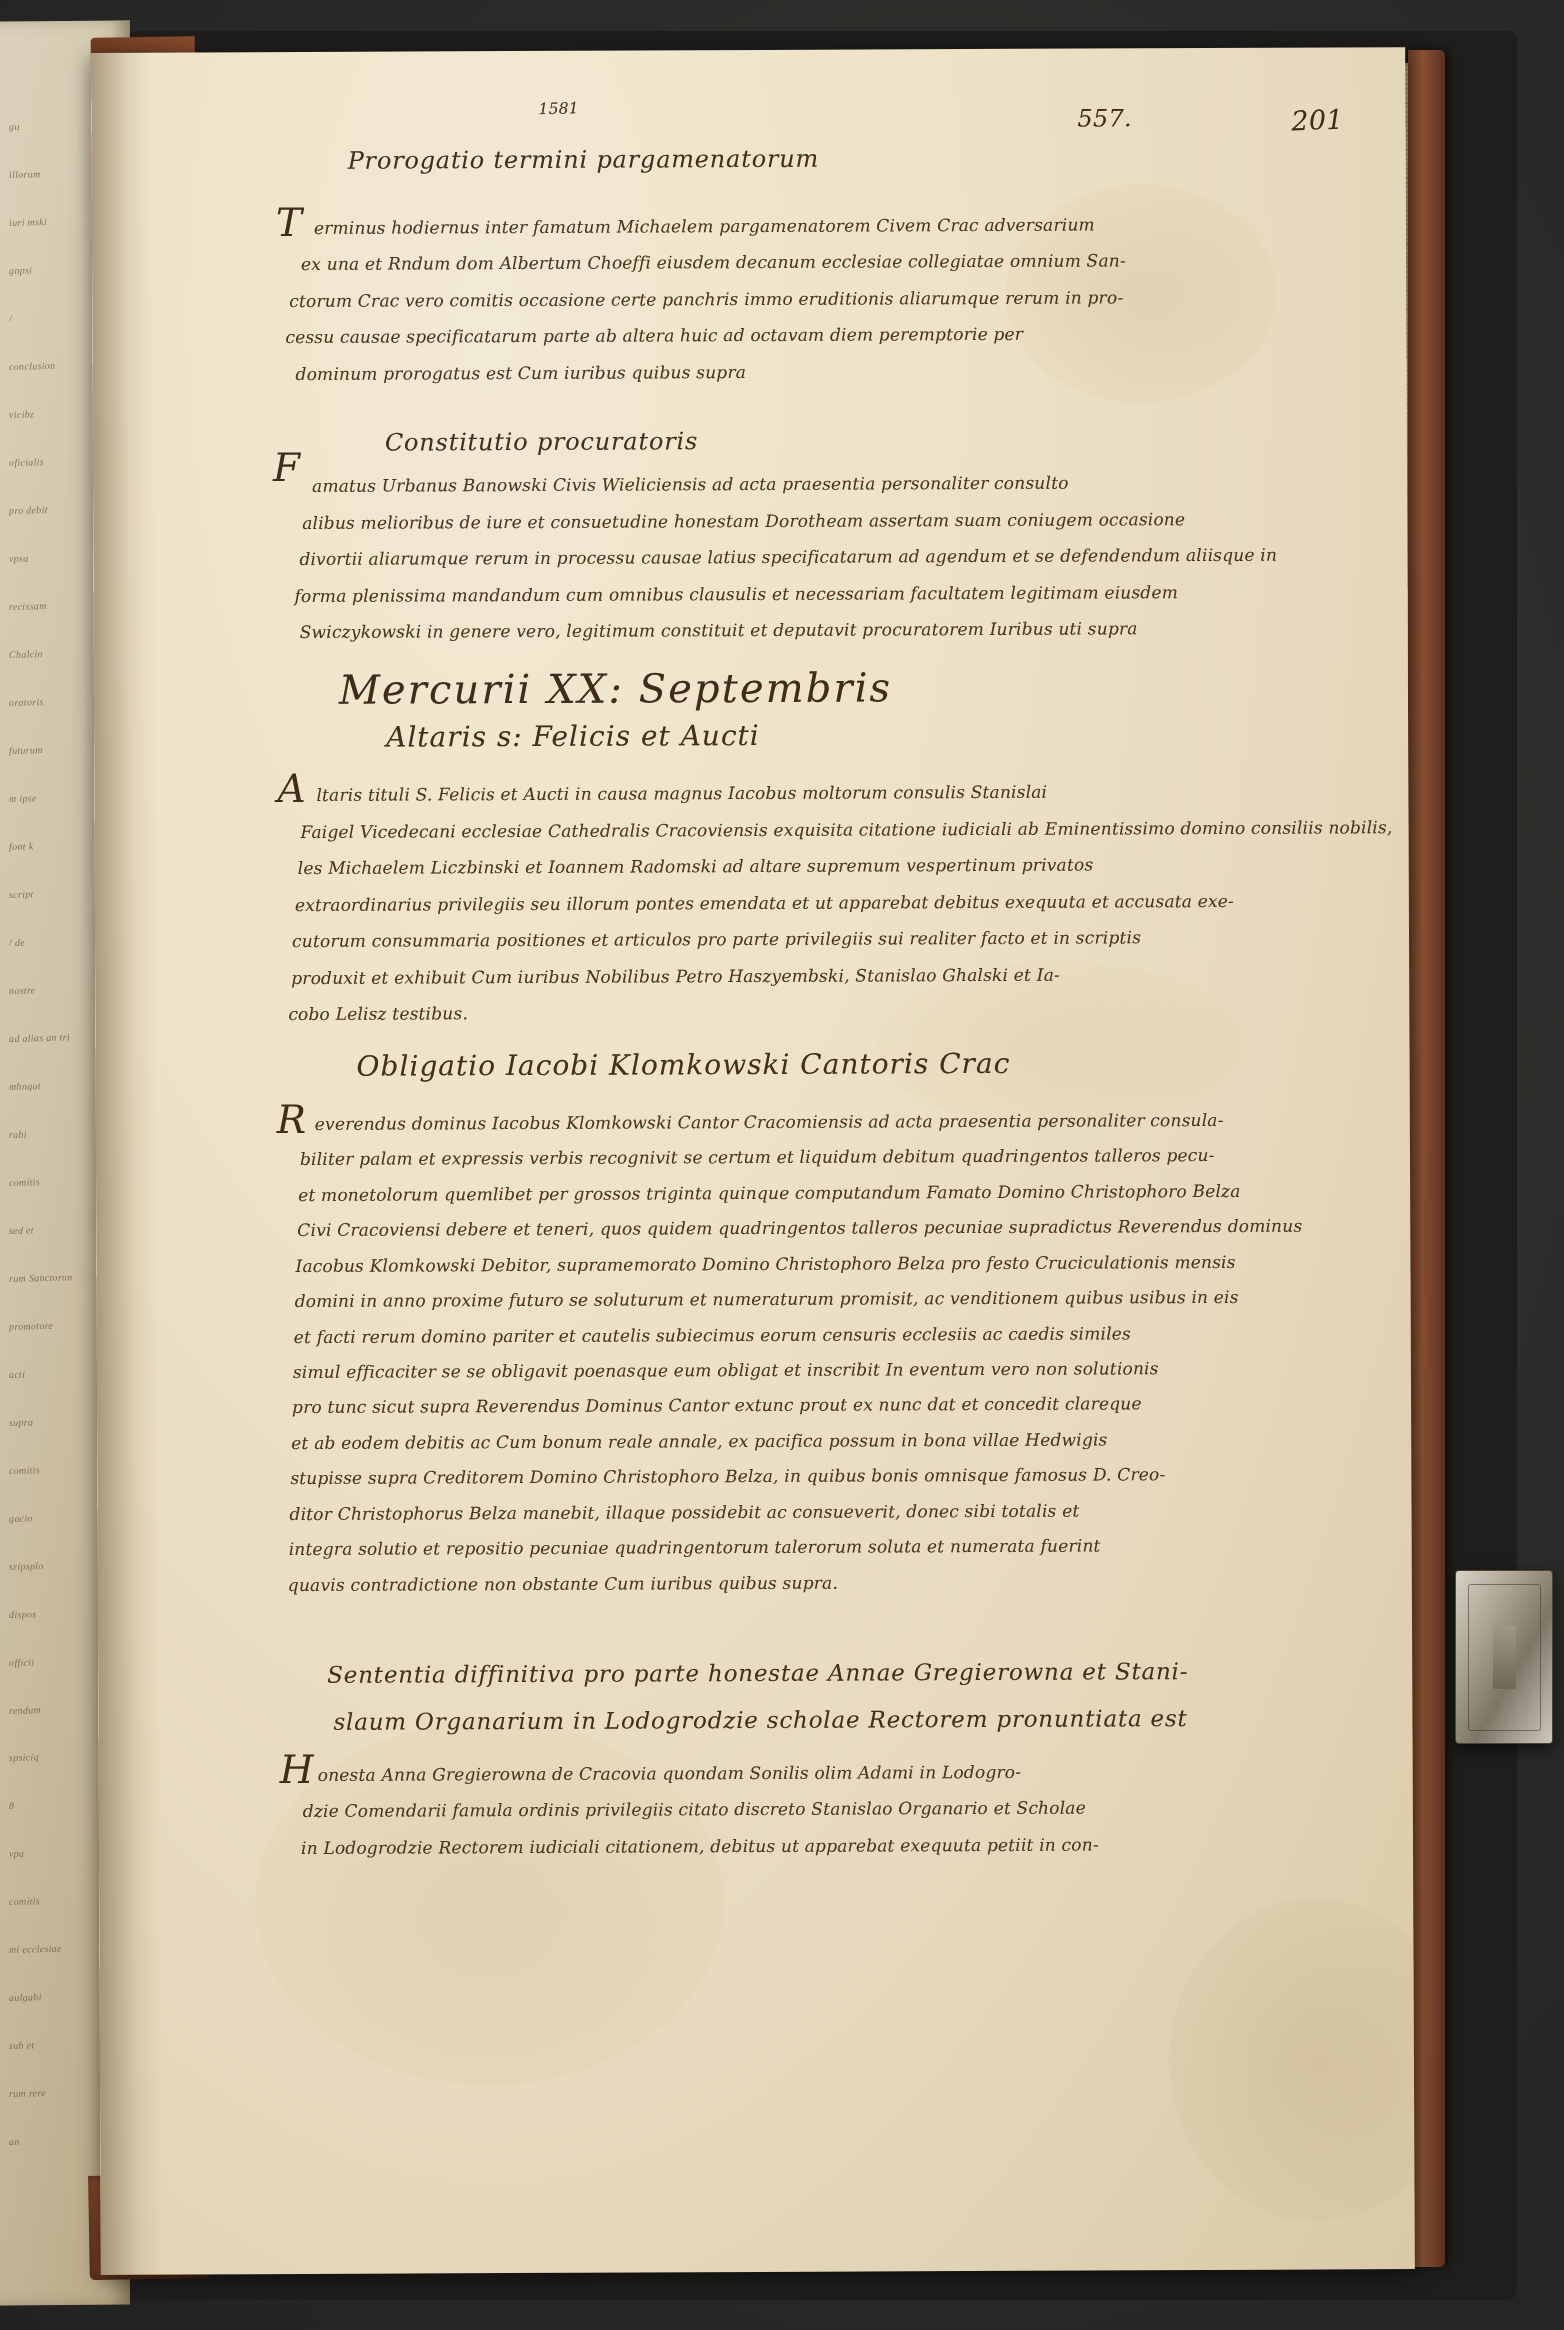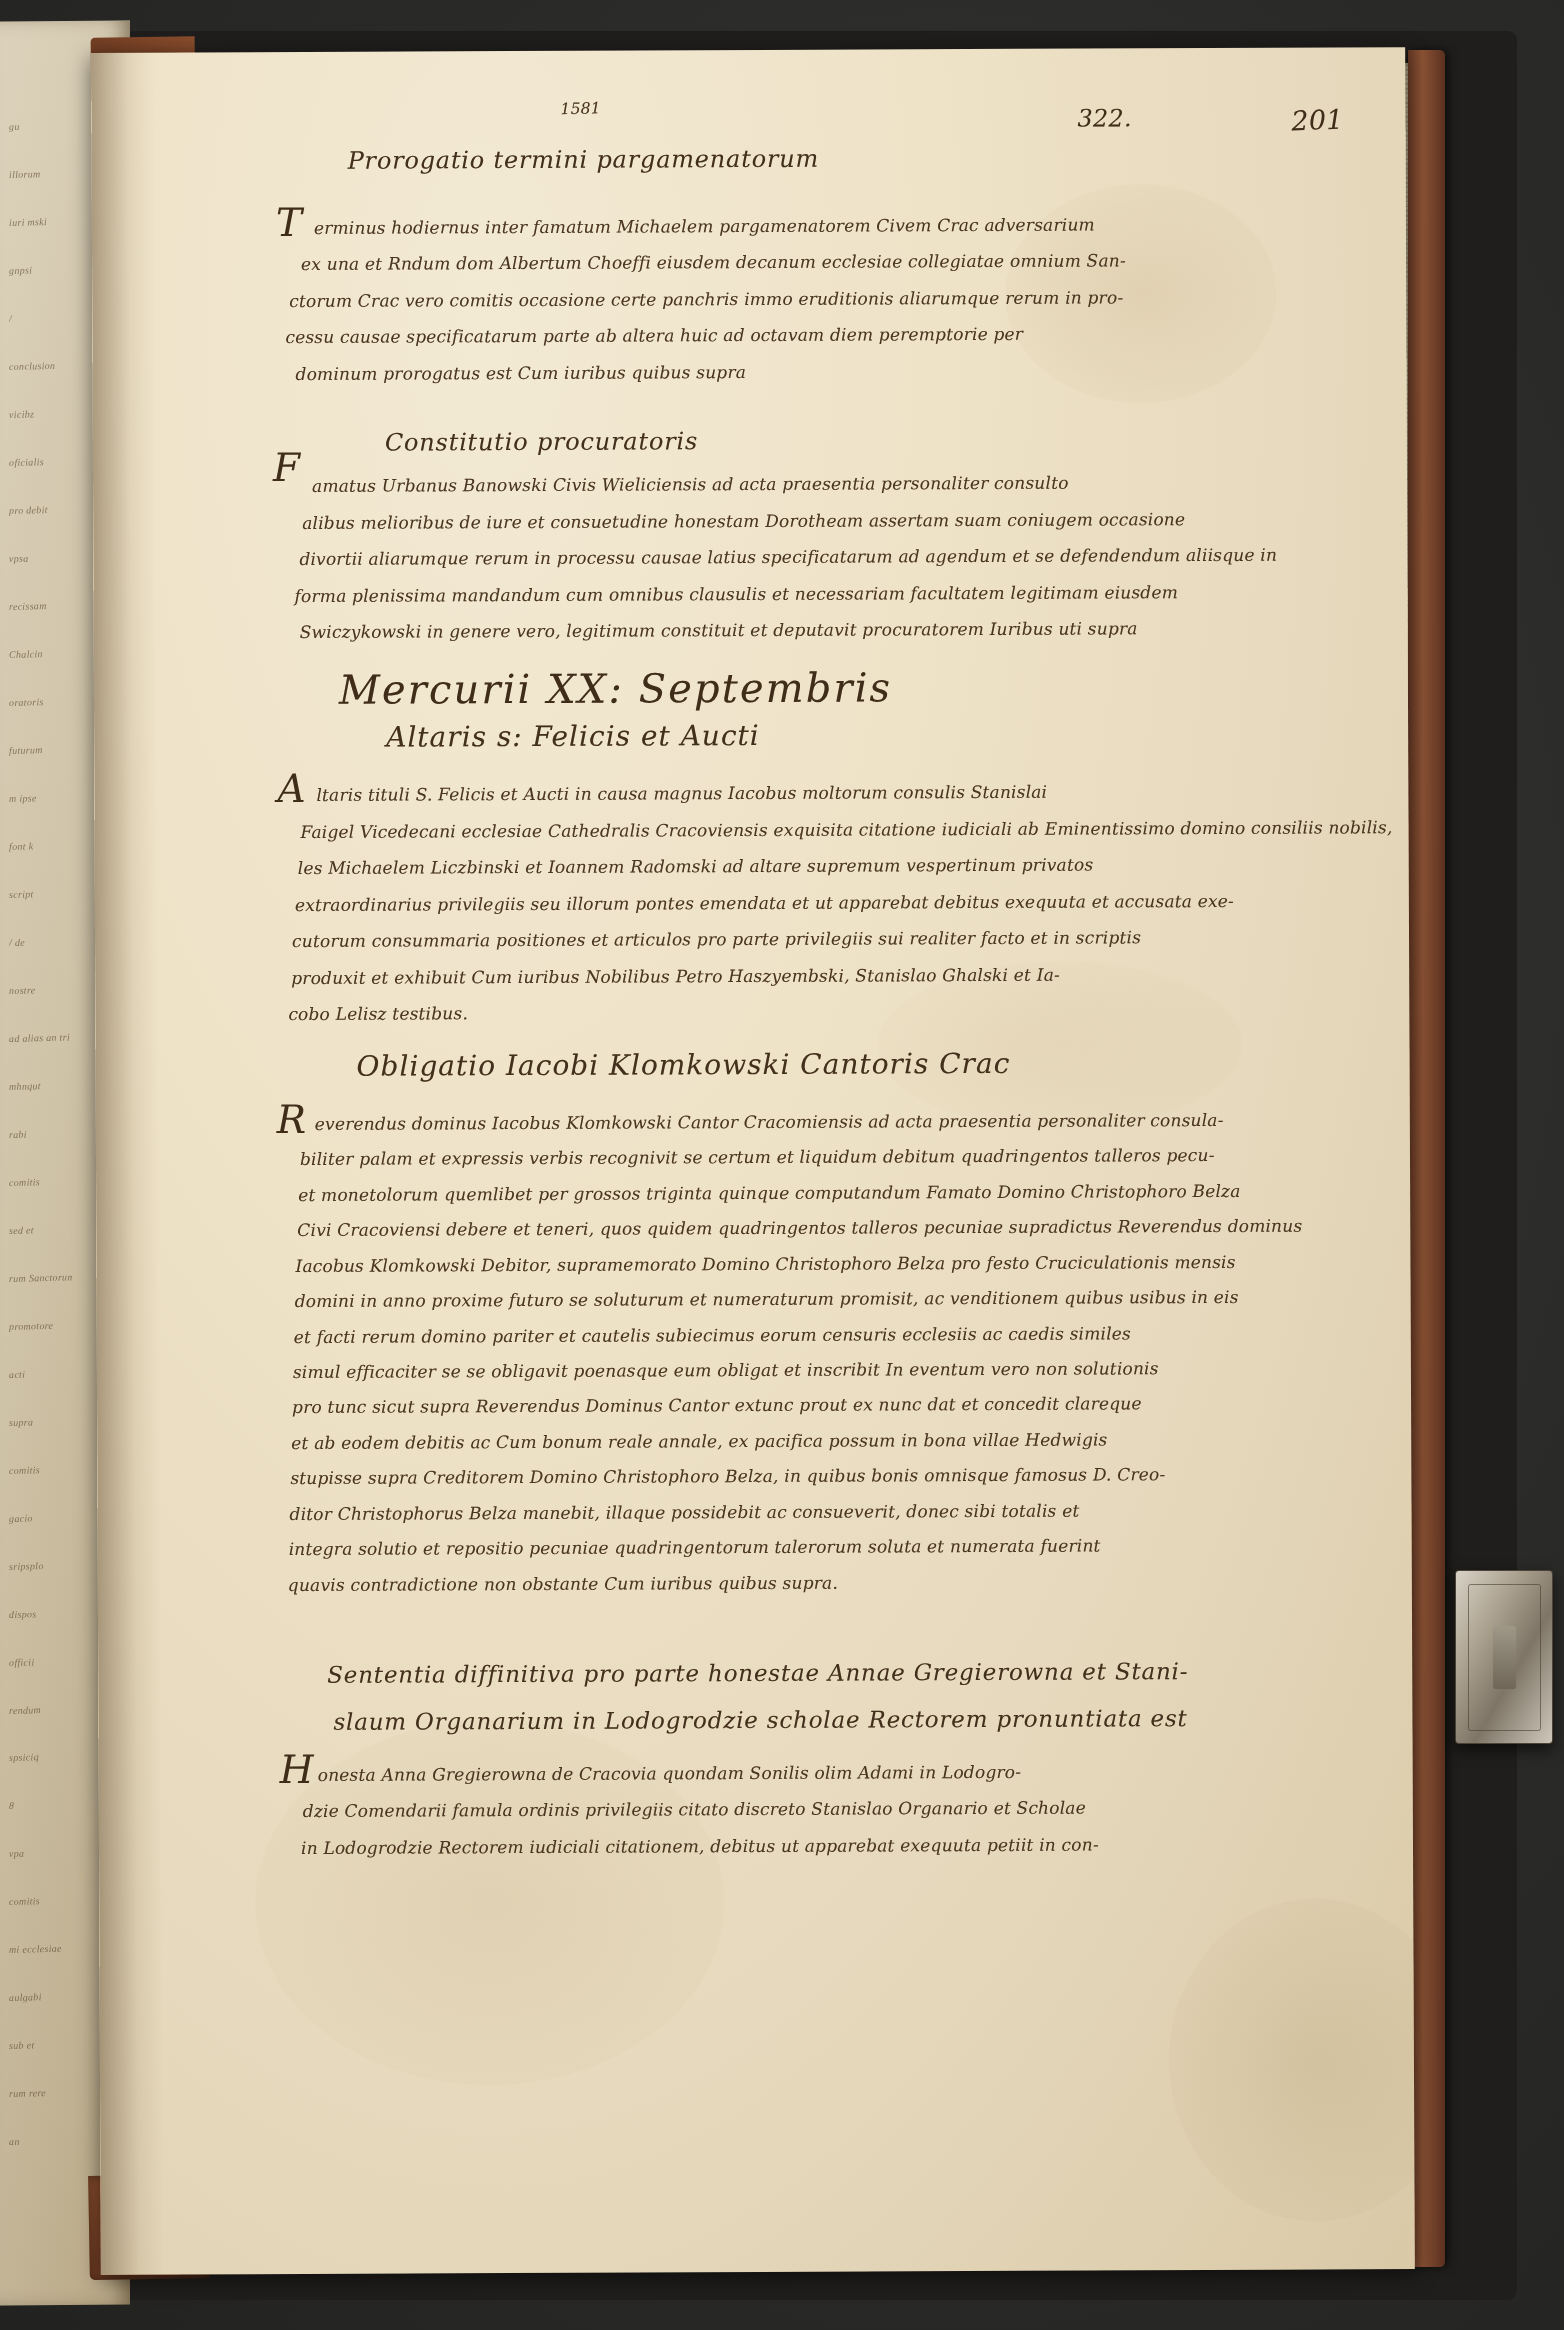--- a/index.html
+++ b/index.html
@@ -273,22 +273,22 @@
 <div id="leather-corner-tl"></div>
 <div id="leather-corner-bl"></div>
 
 <div id="recto">
 
   <div class="stain" style="left:913px; top:136px; width:271px; height:219px; background:radial-gradient(ellipse,rgba(176,146,96,0.16),rgba(176,146,96,0));"></div>
   <div class="stain" style="left:156px; top:1669px; width:469px; height:365px; background:radial-gradient(ellipse,rgba(170,140,92,0.13),rgba(170,140,92,0));"></div>
   <div class="stain" style="left:1069px; top:1851px; width:292px; height:323px; background:radial-gradient(ellipse,rgba(160,130,85,0.16),rgba(160,130,85,0));"></div>
   <div class="stain" style="left:782px; top:913px; width:365px; height:167px; background:radial-gradient(ellipse,rgba(180,150,100,0.10),rgba(180,150,100,0));"></div>
 
-  <div class="ms yeartag" style="left:469px; top:47px; transform:rotate(-1deg);text-align:right;">1581</div>
-  <div class="ms folio" style="left:986px; top:52px;">322.</div>
+  <div class="ms yeartag" style="left:447px; top:47px; transform:rotate(-1deg);text-align:right;">1581</div>
+  <div class="ms folio" style="left:986px; top:52px;">557.</div>
   <div class="ms folio" style="left:1200px; top:52px; transform:rotate(-2deg); font-size:27px;">201</div>
 
   <div class="ms hdr-mid" style="left:256px; top:91px;">Prorogatio termini pargamenatorum</div>
   <div class="initial" style="left:184px; top:151px;">T</div>
   <div class="ms body-txt" style="left:222px; top:163px; width:1054px;">erminus hodiernus inter famatum Michaelem pargamenatorem Civem Crac adversarium</div>
   <div class="ms body-txt" style="left:209px; top:199px; width:1069px;">ex una et Rndum dom Albertum Choeffi eiusdem decanum ecclesiae collegiatae omnium San-</div>
   <div class="ms body-txt" style="left:197px; top:236px; width:1080px;">ctorum Crac vero comitis occasione certe panchris immo eruditionis aliarumque rerum in pro-</div>
   <div class="ms body-txt" style="left:193px; top:272px; width:1085px;">cessu causae specificatarum parte ab altera huic ad octavam diem peremptorie per</div>
   <div class="ms body-txt" style="left:203px; top:309px; width:887px;">dominum prorogatus est Cum iuribus quibus supra</div>
 

